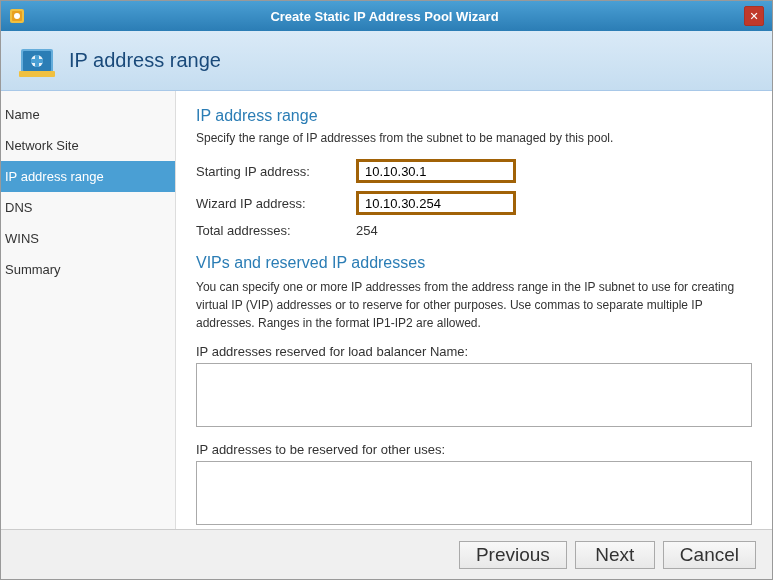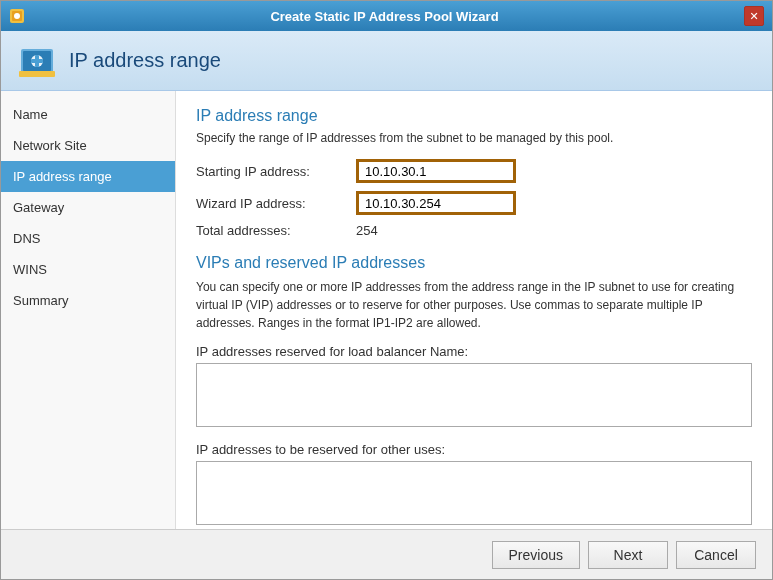--- a/index.html
+++ b/index.html
@@ -88,21 +88,21 @@
       overflow: hidden;
     }
     .sidebar {
       width: 175px;
       background: #f8f8f8;
       border-right: 1px solid #ddd;
       padding-top: 8px;
       flex-shrink: 0;
     }
     .sidebar-item {
-      padding: 8px 12px;
+      padding: 8px 4px;
       cursor: pointer;
       color: #333;
       font-size: 13px;
     }
     .sidebar-item.active {
       background: #4a9fd4;
       color: #fff;
     }
     .main-content {
       flex: 1;
@@ -180,21 +180,21 @@
       padding: 0 16px;
       gap: 8px;
       flex-shrink: 0;
     }
     .btn {
       height: 28px;
       min-width: 80px;
       padding: 0 16px;
       border: 1px solid #aaa;
       background: linear-gradient(to bottom, #f8f8f8, #e8e8e8);
-      font-size: 14px;
+      font-size: 19px;
       cursor: pointer;
       color: #333;
     }
     .btn-next {
       min-width: 80px;
     }
   </style>
 </head>
 <body>
 
@@ -225,21 +225,20 @@
     </div>
     <span class="header-title">IP address range</span>
   </div>
 
   <div class="content-area">
 
     <div class="sidebar">
       <div class="sidebar-item">Name</div>
       <div class="sidebar-item">Network Site</div>
       <div class="sidebar-item active">IP address range</div>
-      <div class="sidebar-item">Gateway</div>
       <div class="sidebar-item">DNS</div>
       <div class="sidebar-item">WINS</div>
       <div class="sidebar-item">Summary</div>
     </div>
 
     <div class="main-content">
       <div class="section-title">IP address range</div>
       <div class="section-desc">Specify the range of IP addresses from the subnet to be managed by this pool.</div>
 
 

